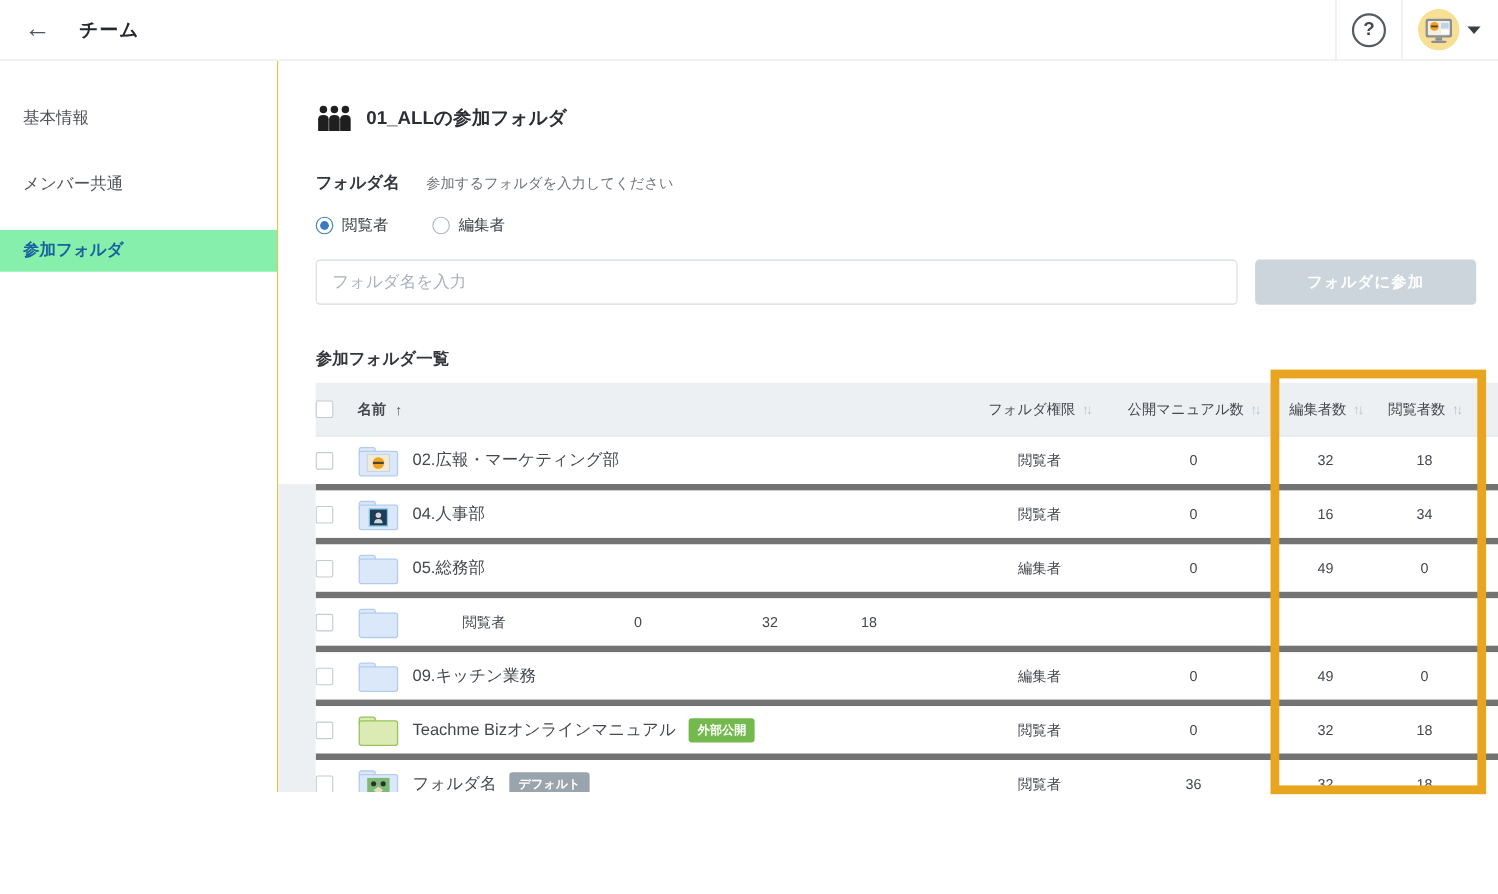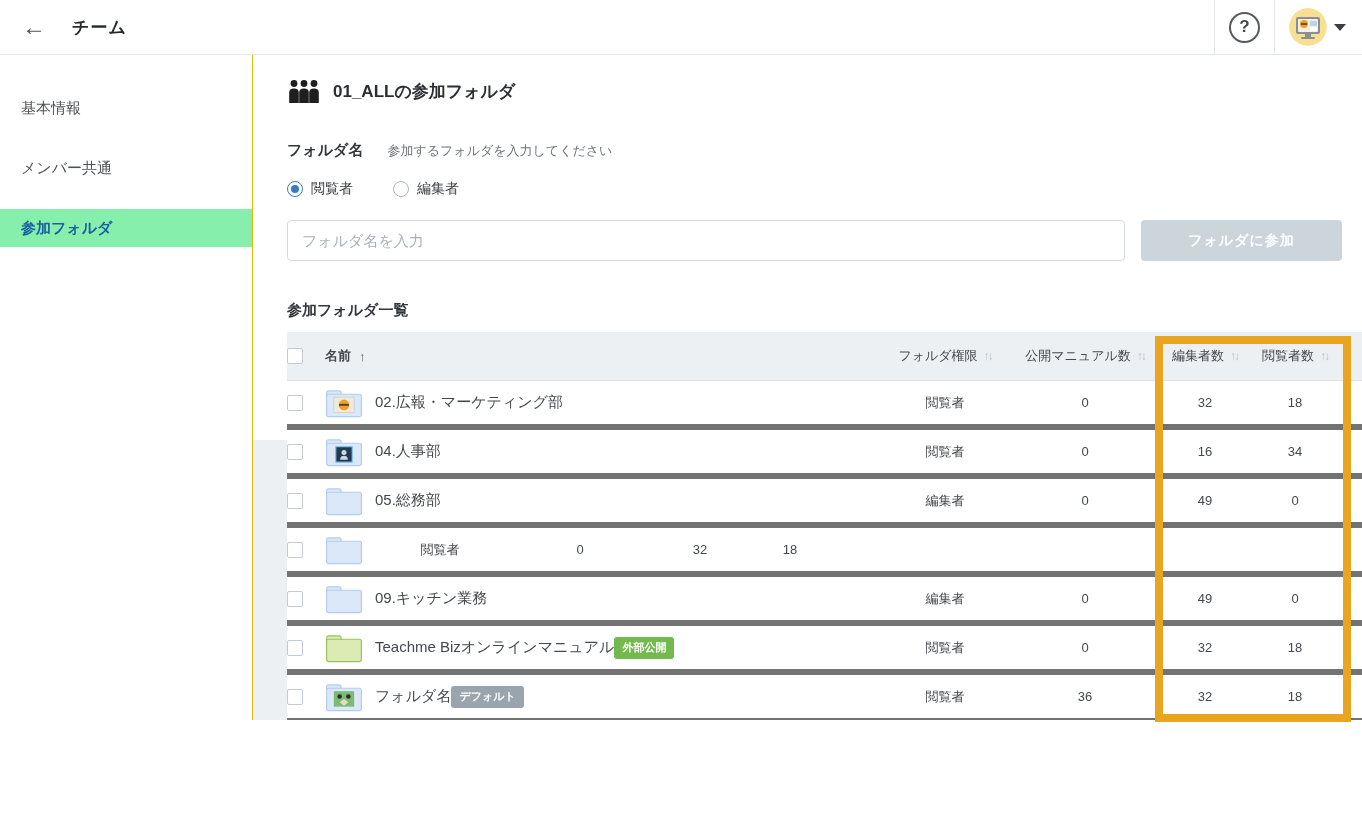--- a/index.html
+++ b/index.html
@@ -20,21 +20,21 @@
 
   
   .app { display:flex; height:665px; overflow:hidden; position:relative;}
   .sidebar { width:253px; border-right:1px solid #eab308; background:#fff; padding-top:34px; flex:none;}
   .side-item { height:38px; line-height:38px; padding-left:21px; font-size:15px; color:#4d5156; margin-bottom:22px; cursor:pointer;}
   .side-item.active { background:#86efac; color:#19609f; font-weight:bold; }
 
   .main { flex:1; position:relative; background:#fff; }
   .main-inner { padding:0 20px 0 34px; }
 
-  .page-title-row { display:flex; align-items:center; margin-top:24px; }
+  .page-title-row { display:flex; align-items:center; margin-top:40px; }
   .people-icon { width:34px; height:24px; margin-right:12px; }
   .page-title { font-size:17px; font-weight:bold; color:#2b2e33; }
 
   .form-label-row { display:flex; align-items:baseline; margin-top:38px; }
   .form-label { font-size:15px; font-weight:bold; color:#33373c; }
   .form-helper { font-size:13px; color:#6e7378; margin-left:24px; }
 
   .radio-row { display:flex; align-items:center; margin-top:20px; }
   .radio-item { display:flex; align-items:center; margin-right:40px; cursor:pointer;}
   .radio-circle { width:16px; height:16px; border-radius:50%; border:1px solid #aeb6bf; background:#fff; margin-right:8px; position:relative;}
@@ -62,21 +62,21 @@
   .c-head-name { flex:1; display:flex; align-items:center; font-size:13px; font-weight:bold; color:#44484d;}
   .c-perm { width:130px; flex:none; text-align:center; font-size:13px; color:#44484d;}
   .c-manuals { width:150px; flex:none; text-align:center; font-size:13px; color:#44484d;}
   .c-num { width:90px; flex:none; text-align:center; font-size:13px; color:#44484d;}
   .c-pad { width:22px; flex:none; }
   .sort-icons { color:#b7bfc9; font-size:12px; font-weight:normal; margin-left:6px; letter-spacing:-2px; cursor:pointer;}
   .sort-asc { color:#55595e; font-size:13px; margin-left:8px; font-weight:normal;}
   .head-label { cursor:pointer; }
 
   .folder-icon { width:38px; height:30px; display:block; }
-  .badge { display:inline-block; padding:3px 8px 4px; border-radius:3px; font-size:11px; font-weight:bold; color:#fff; white-space:nowrap;}
+  .badge { display:inline-block; margin-left:12px; padding:3px 8px 4px; border-radius:3px; font-size:11px; font-weight:bold; color:#fff; white-space:nowrap;}
 
   
   .table-gutter { position:absolute; left:253px; top:385px; width:34px; height:335px; background:#edf0f3; z-index:1;}
   
   .highlight-box { position:absolute; left:1155px; top:336px; width:196px; height:386px; border:8px solid #e9a51f; z-index:6; pointer-events:none;}
 </style>
 </head>
 <body>
 
 <div class="topbar">

